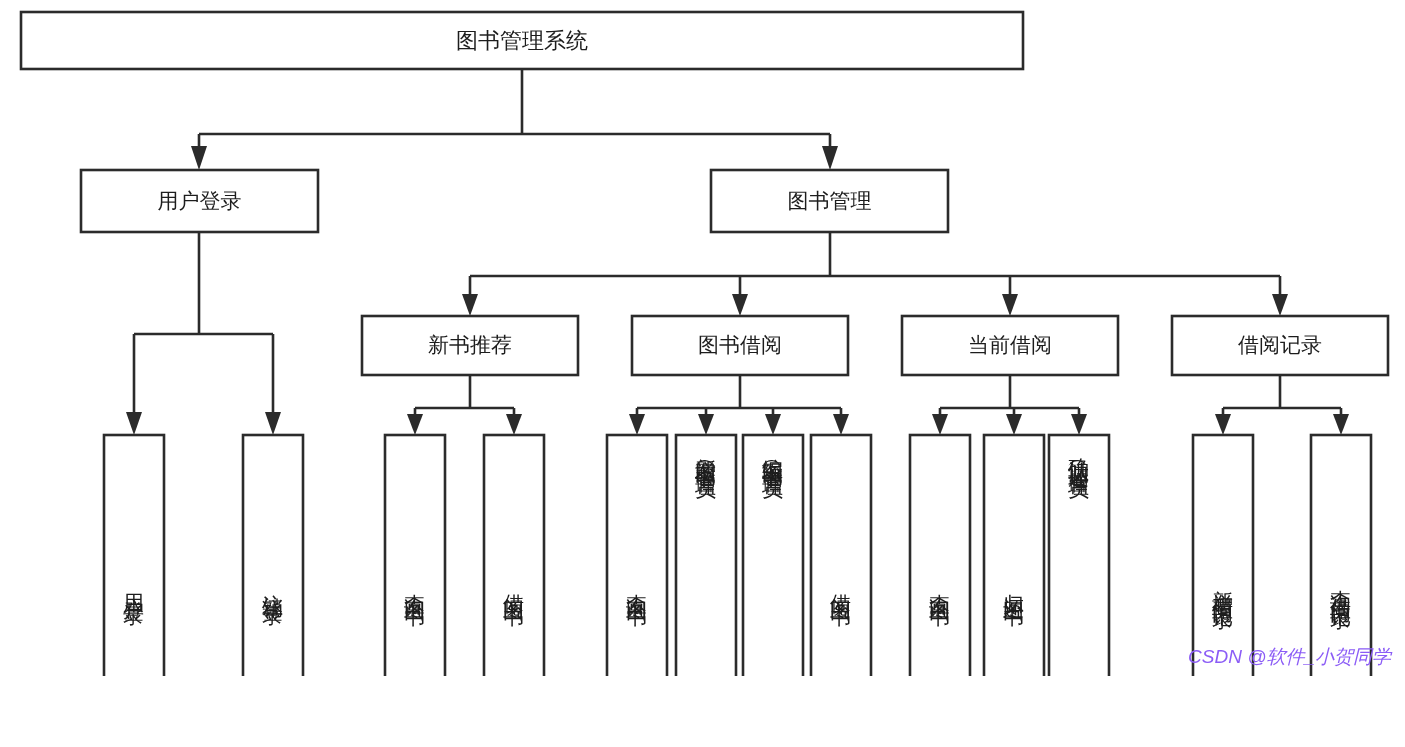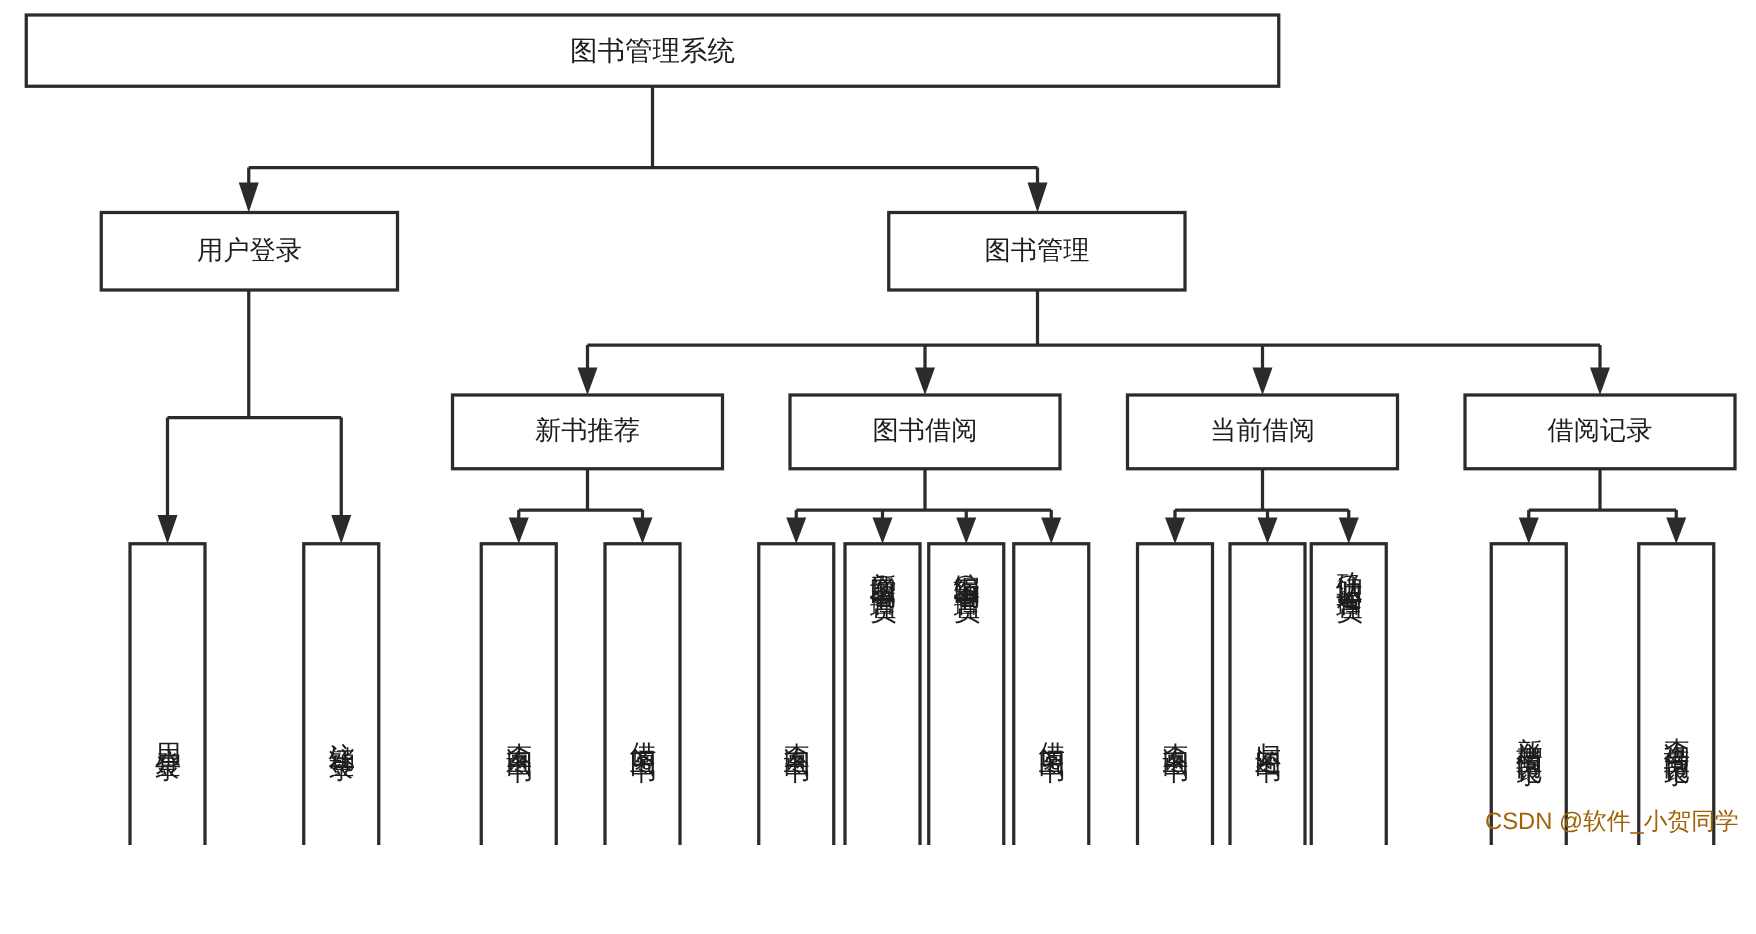--- a/index.html
+++ b/index.html
@@ -49,24 +49,25 @@
   }
   .node-label-top {
     font-size: 22px;
   }
   .watermark {
     position: absolute;
     right: 14px;
     bottom: 6px;
     font-family: "Liberation Sans", "DejaVu Sans", sans-serif;
     font-size: 19px;
-    color: #a16207;
+    color: #8b5cf6;
     white-space: nowrap;
     pointer-events: none;
     user-select: none;
+    font-style: italic;
   }
 </style>
 </head>
 <body>
 
 <div id="diagram-root">
 
   <svg id="flow" viewBox="0 0 1405 747">
 
     <g>

